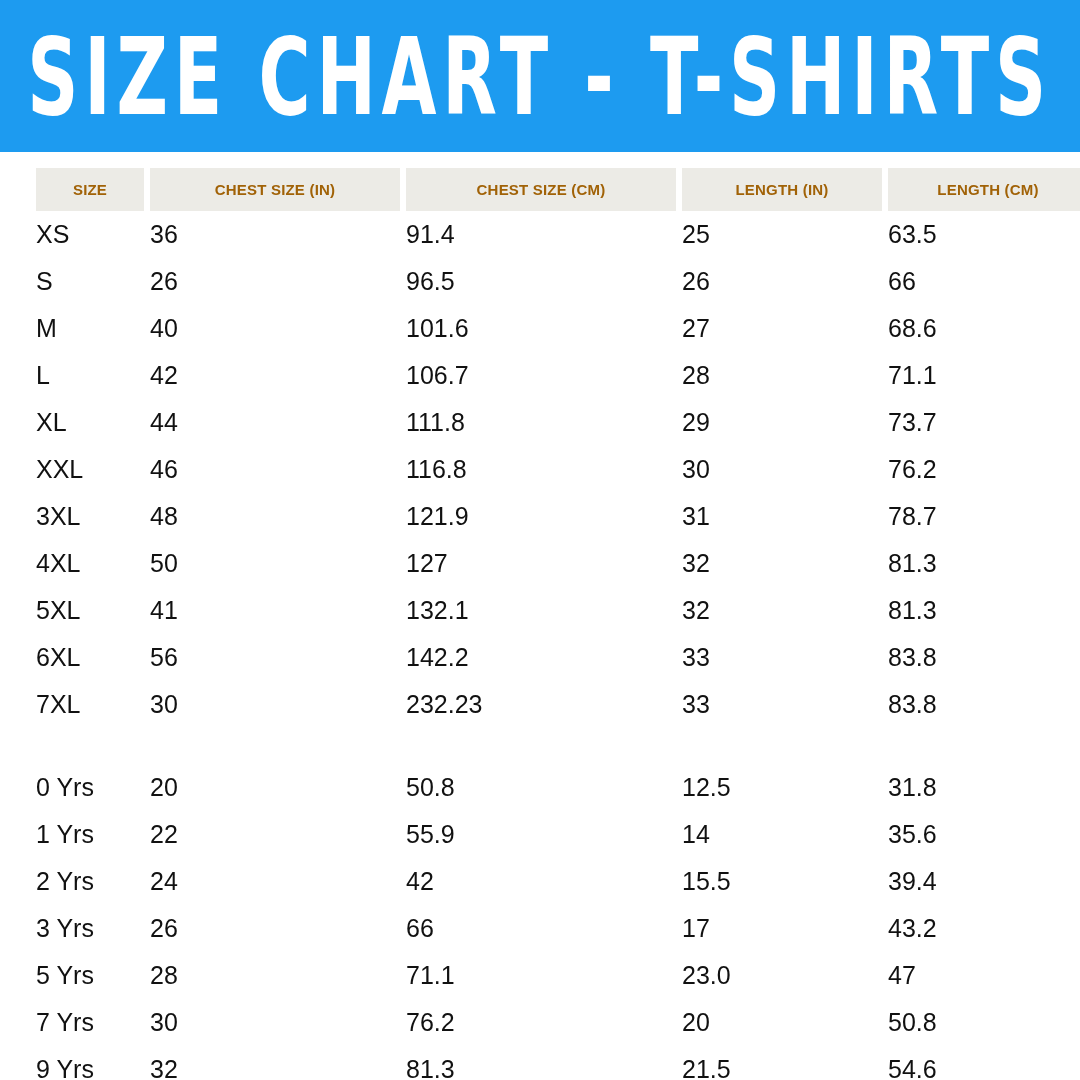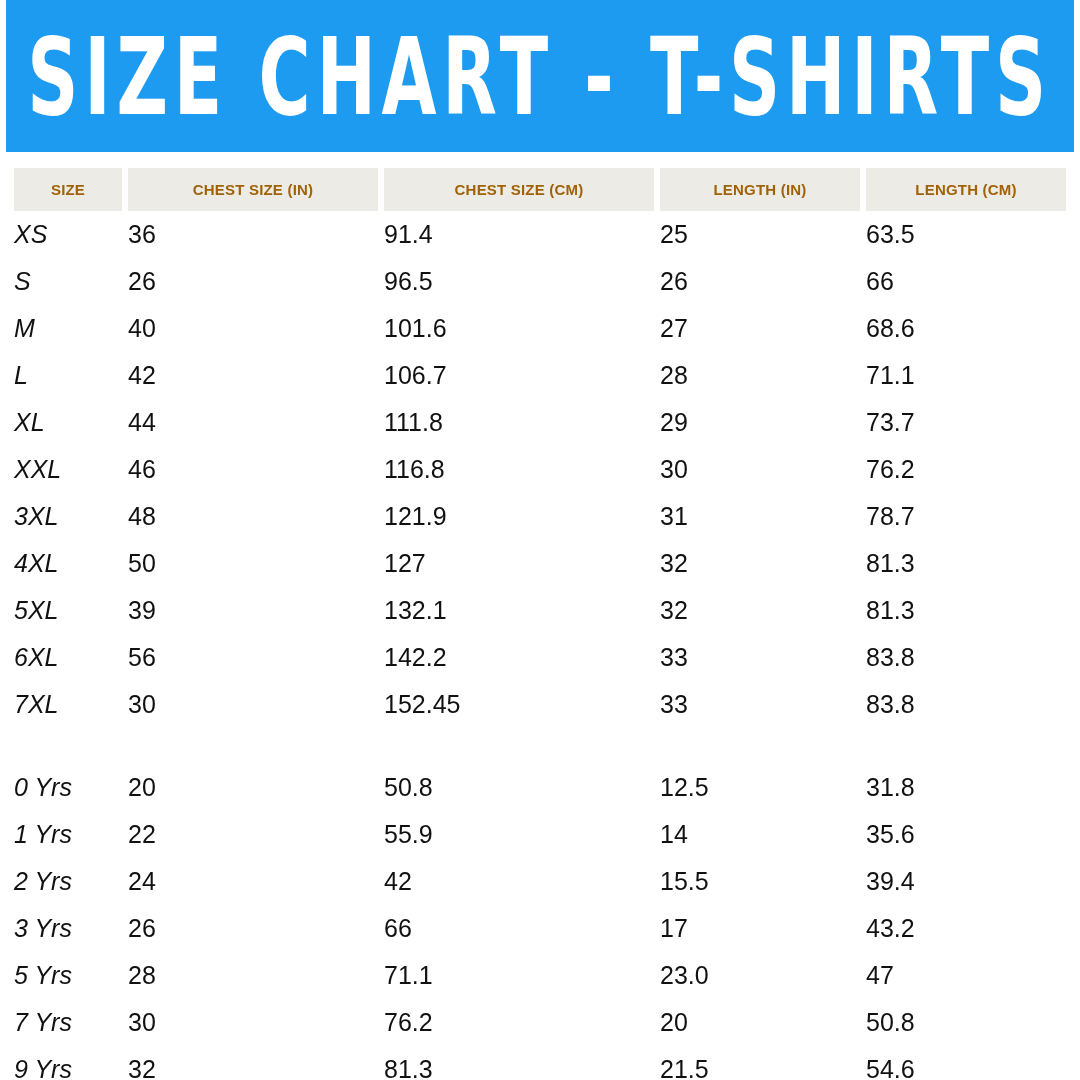--- a/index.html
+++ b/index.html
@@ -13,21 +13,20 @@
     font-family: "Liberation Sans", sans-serif;
     overflow: hidden;
   }
   .page {
     position: relative;
     width: 1080px;
     height: 1080px;
     background: #ffffff;
     display: flex;
     flex-direction: column;
-    align-items: center;
   }
   
   .header {
     background: #1d9bf0;
     height: 152px;
     flex: 0 0 152px;
     display: flex;
     align-items: center;
     justify-content: center;
   }
@@ -75,21 +74,21 @@
     text-align: left;
     white-space: nowrap;
   }
   
   col.c0 { width: 108px; }
   col.c1 { width: 250px; }
   col.c2 { width: 270px; }
   col.c3 { width: 200px; }
   col.c4 { width: 200px; }
 
-  td.c0 { padding-left: 17px; font-style: italic; }
+  td.c0 { padding-left: 17px; }
   td.c1 { padding-left: 90px; }
   td.c2 { padding-left: 85px; }
   td.c3 { padding-left: 62px; }
   td.c4 { padding-left: 62px; }
 
   tr.spacer-row td {
     height: 36px;
     padding: 0;
   }
 </style>
@@ -172,36 +171,36 @@
         </tr>
         <tr>
           <td class="c0">4XL</td>
           <td class="c1">50</td>
           <td class="c2">127</td>
           <td class="c3">32</td>
           <td class="c4">81.3</td>
         </tr>
         <tr>
           <td class="c0">5XL</td>
-          <td class="c1">39</td>
+          <td class="c1">41</td>
           <td class="c2">132.1</td>
           <td class="c3">32</td>
           <td class="c4">81.3</td>
         </tr>
         <tr>
           <td class="c0">6XL</td>
           <td class="c1">56</td>
           <td class="c2">142.2</td>
           <td class="c3">33</td>
           <td class="c4">83.8</td>
         </tr>
         <tr>
           <td class="c0">7XL</td>
           <td class="c1">30</td>
-          <td class="c2">152.45</td>
+          <td class="c2">232.23</td>
           <td class="c3">33</td>
           <td class="c4">83.8</td>
         </tr>
         <tr class="spacer-row">
           <td></td>
             <td></td>
             <td></td>
             <td></td>
             <td></td>
         </tr>

